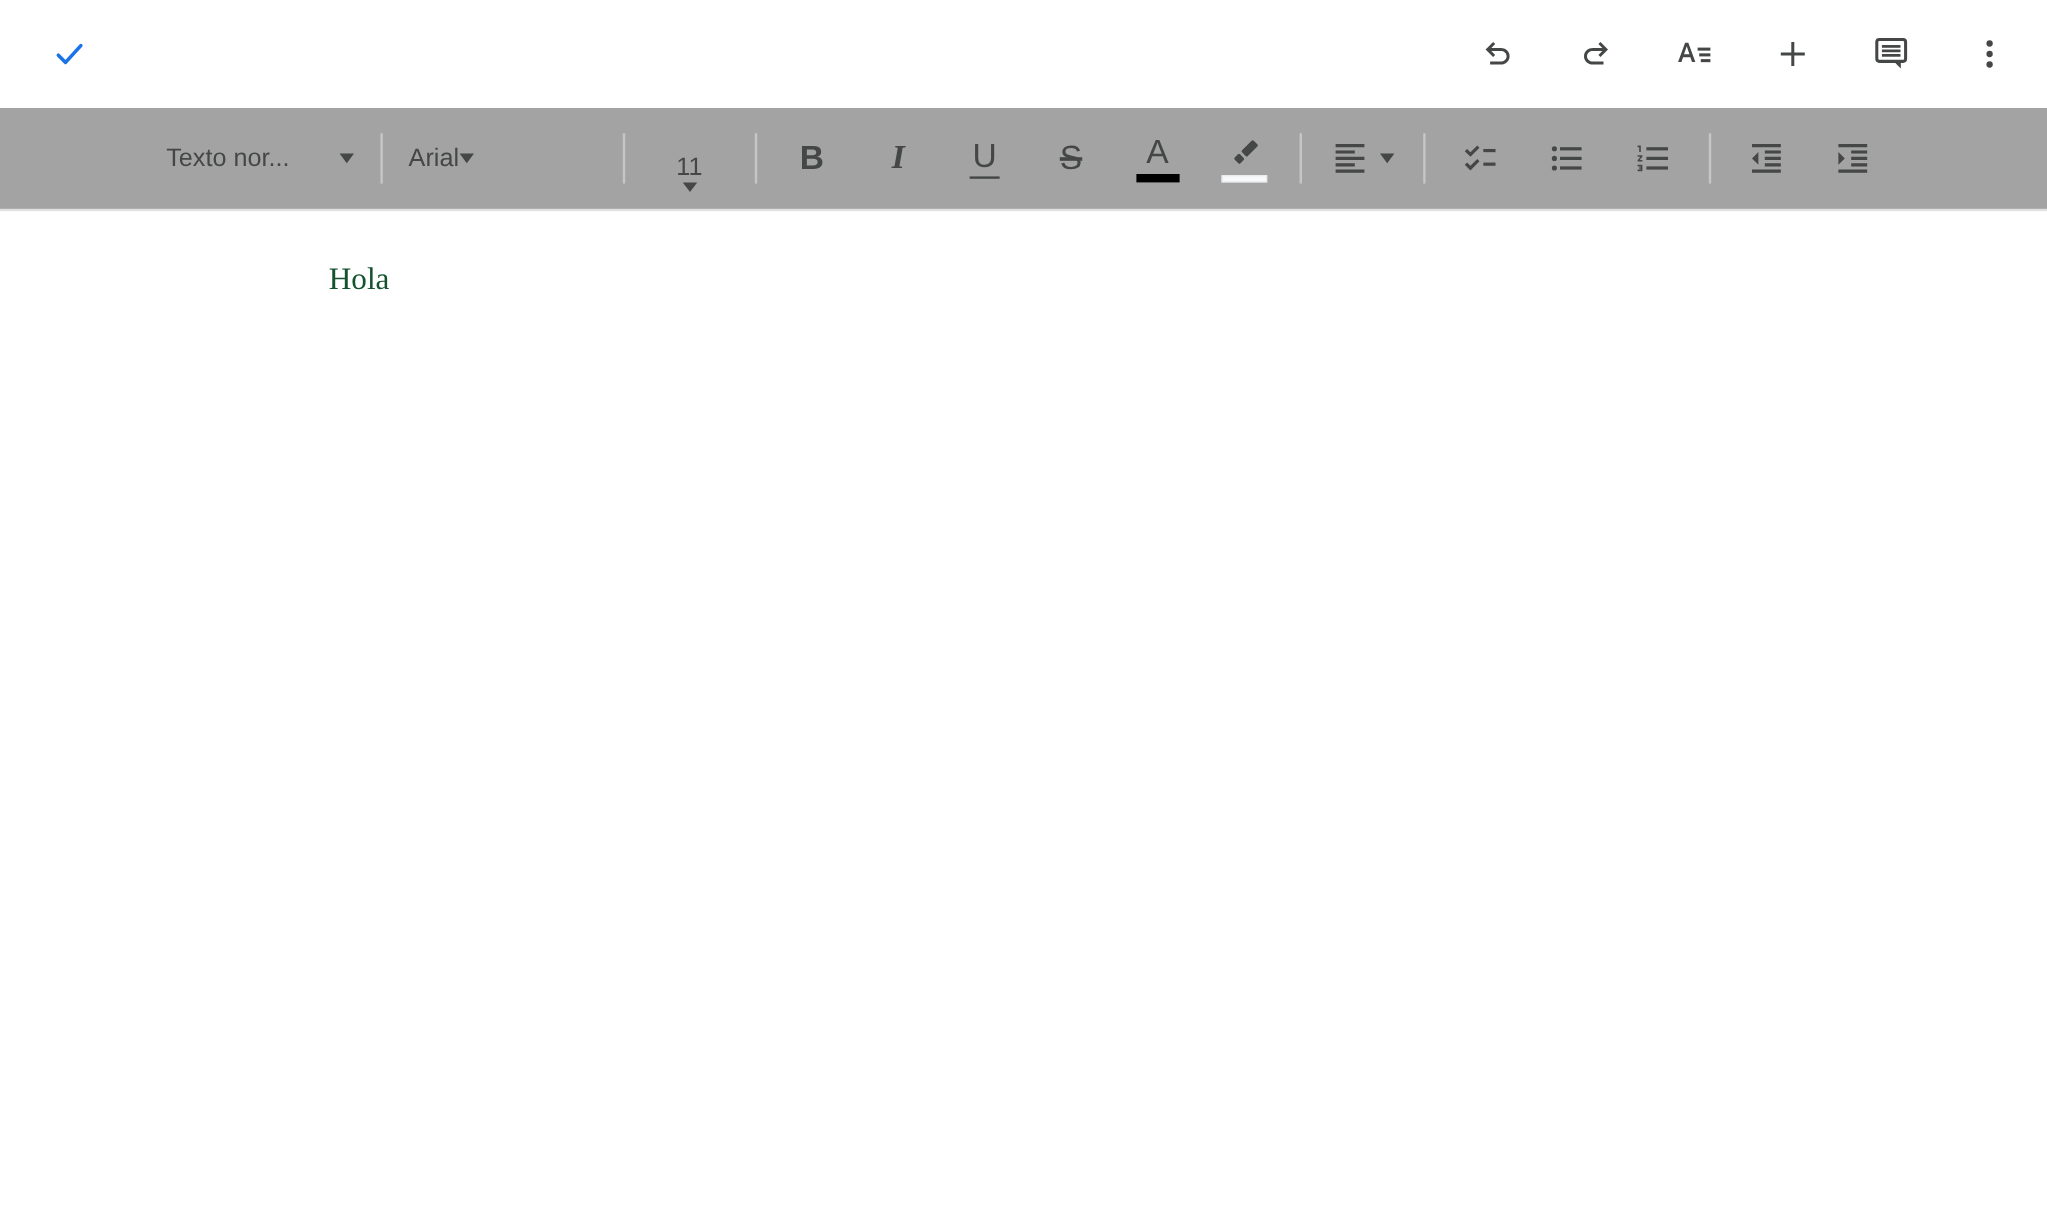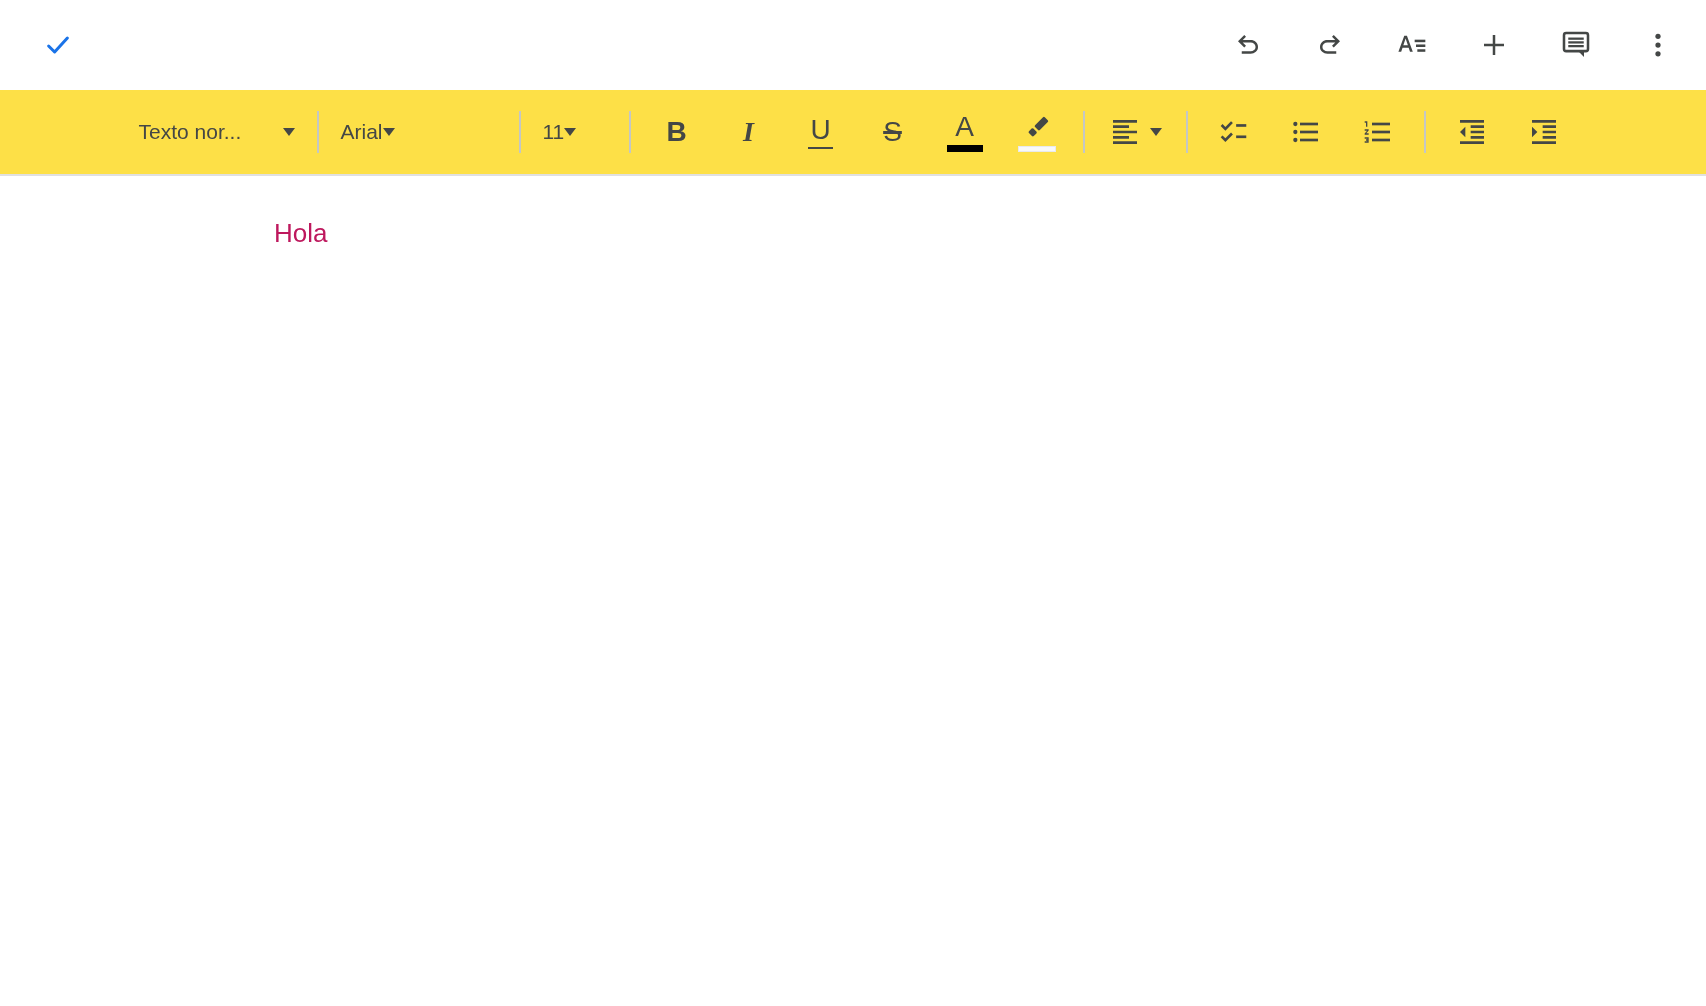--- a/index.html
+++ b/index.html
@@ -24,29 +24,29 @@
   }
   .iconbtn { display: flex; align-items: center; justify-content: center; width: 40px; height: 40px; }
   .top-actions { display: flex; align-items: center; gap: 42px; }
 
   
   .toolbar {
     height: 84px;
     display: flex;
     align-items: center;
     justify-content: center;
-    background: #fde047;
+    background: #a3a3a3;
     border-bottom: 2px solid #e0e0e0;
   }
   .vdiv { width: 2px; height: 42px; background: #c4c7c5; margin: 0 22px; flex: none; }
 
   .dd { display: flex; align-items: center; font-size: 21px; color: #444746; height: 56px; }
   .dd-style { width: 156px; justify-content: space-between; }
   .dd-font  { width: 156px; }
-  .dd-size  { width: 64px;  justify-content: flex-start; }
+  .dd-size  { width: 64px;  justify-content: flex-end; flex-direction: column; }
   .caret {
     width: 0; height: 0;
     border-left: 6.5px solid transparent;
     border-right: 6.5px solid transparent;
     border-top: 8px solid #444746;
     flex: none;
   }
   .group { display: flex; align-items: center; gap: 24px; }
   .fmtbtn {
     width: 48px; height: 60px;
@@ -64,22 +64,22 @@
   .alignbtn { display: flex; align-items: center; height: 60px; padding: 0 2px; }
   .alignbtn .caret { margin-left: 9px; }
 
   
   .doc { position: relative; height: 830px; background: #ffffff; }
   .doc-text {
     position: absolute;
     left: 274px; top: 40px;
     margin: 0;
     font-size: 26px; line-height: 34px;
-    color: #be185d;
-    font-family: Liberation Sans, sans-serif;
+    color: #14532d;
+    font-family: Liberation Serif, serif;
   }
 </style>
 </head>
 <body>
 
 <div>
 
   <header class="topbar">
     <button class="iconbtn">
       <svg width="30" height="30" viewBox="0 0 24 24" fill="none" stroke="#1a73e8" stroke-width="2.4" stroke-linecap="round" stroke-linejoin="round">

